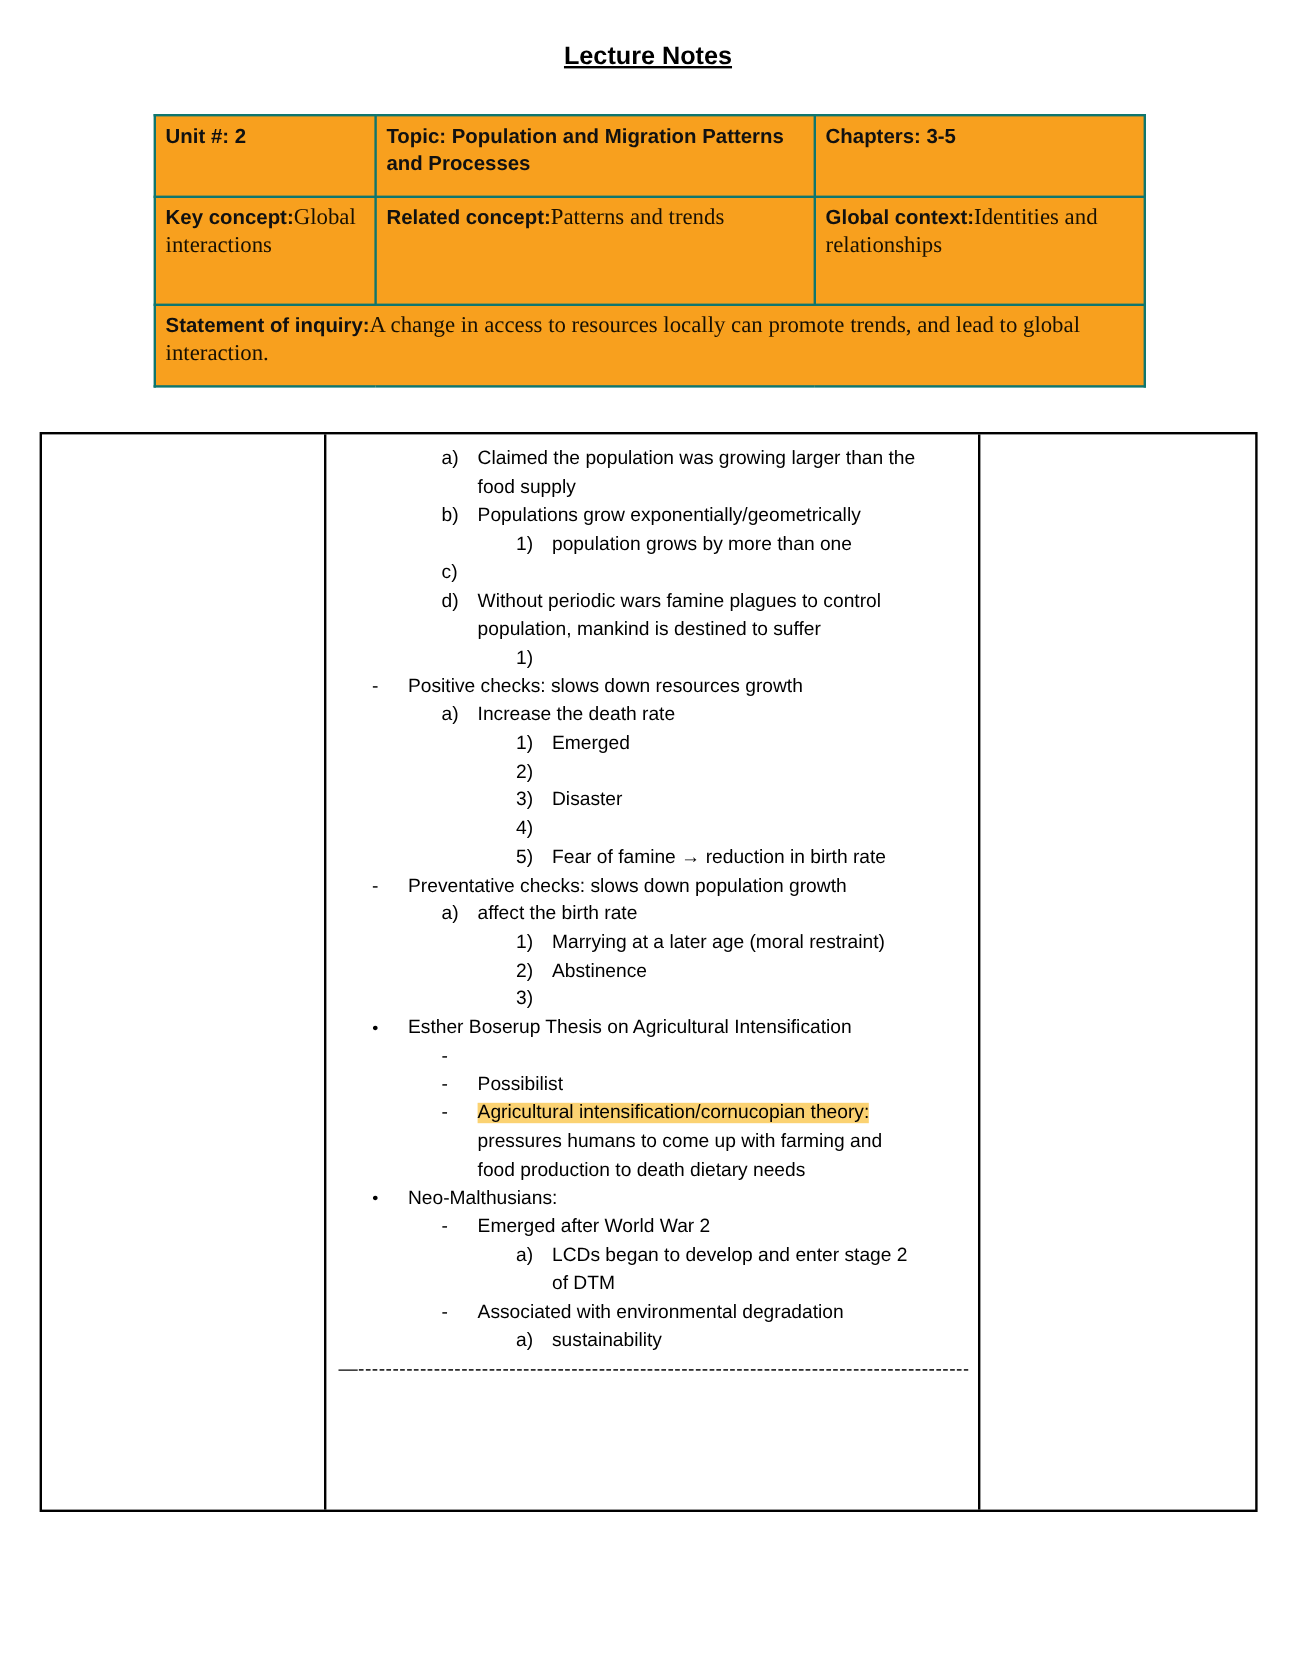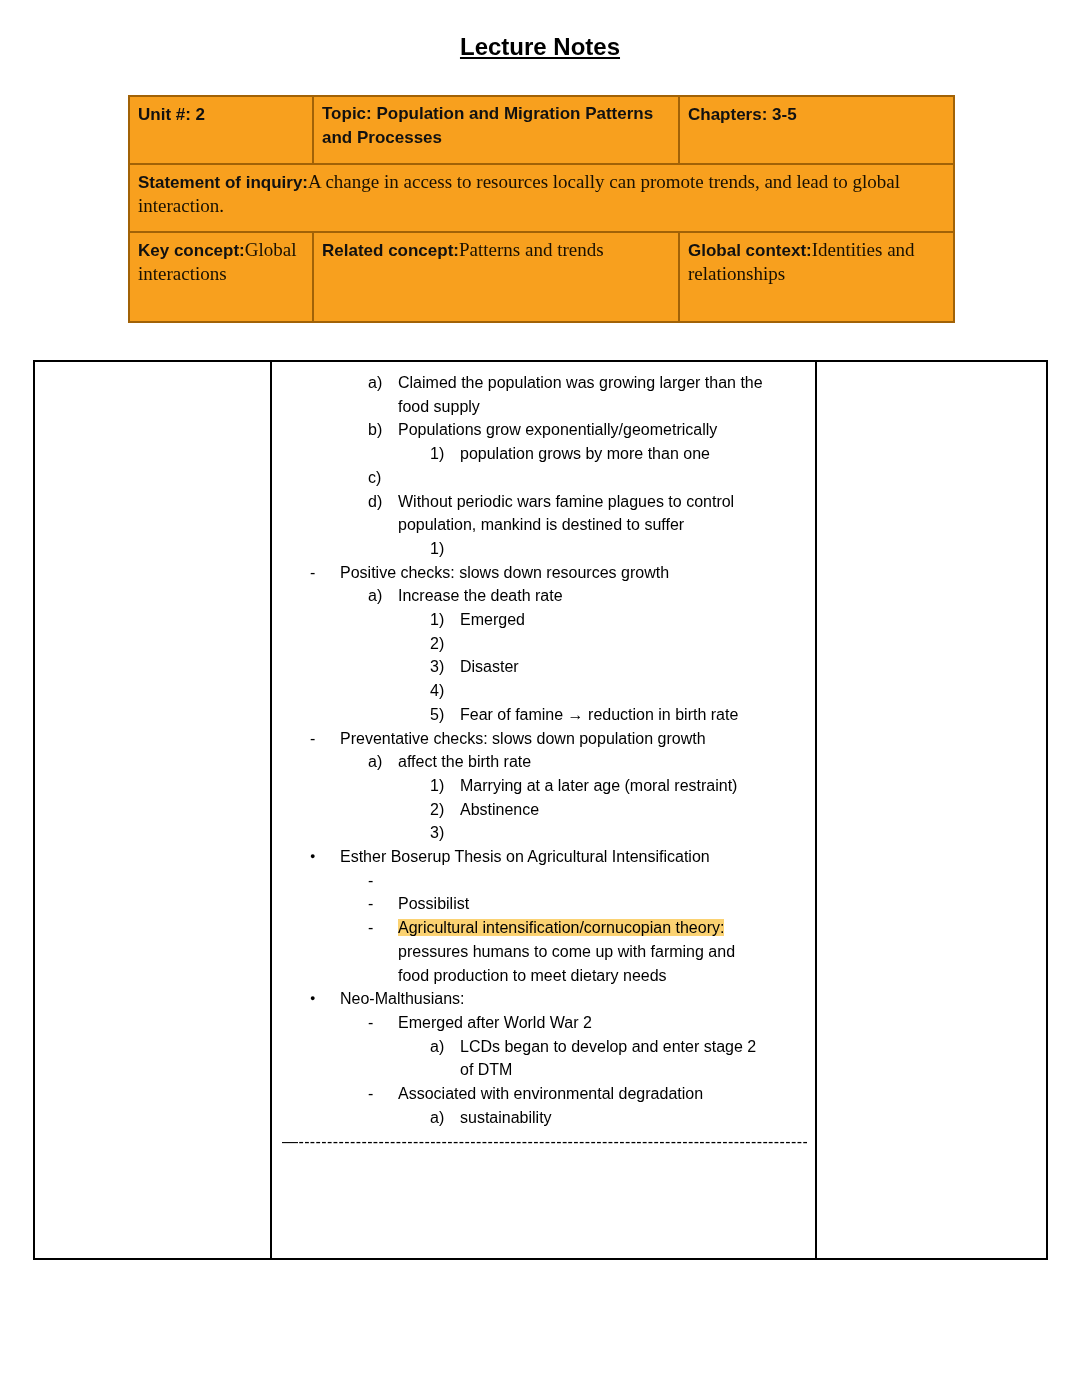--- a/index.html
+++ b/index.html
@@ -9,30 +9,30 @@
   }
   *{margin:0;padding:0;box-sizing:border-box;}
   html,body{background:#ffffff;}
   body{
     width:1080px;height:1397px;position:relative;overflow:hidden;
     font-family:"Liberation Sans",sans-serif;color:var(--ink);
   }
   
   .doc-title{
     position:absolute;top:34px;left:0;width:100%;
-    text-align:center;font-size:24px;font-weight:bold;
+    text-align:center;font-size:21px;font-weight:bold;
     text-decoration:underline;line-height:26px;
   }
   
   table.info{
     position:absolute;left:128px;top:95px;width:825px;
     border-collapse:collapse;table-layout:fixed;
   }
   table.info td{
-    border:2px solid #a16207;background:var(--orange);
+    border:2px solid #0f766e;background:var(--orange);
     vertical-align:top;padding:5px 14px 5px 8px;
     font-size:17px;font-weight:bold;line-height:23px;color:#111;
   }
   table.info .val{
     font-family:"Liberation Serif",serif;font-weight:normal;
     font-size:19px;color:#181002;
   }
   
   .main-table{
     position:absolute;left:33px;top:360px;width:1015px;height:900px;
@@ -71,36 +71,36 @@
     <td>
       <span>Unit #: 2</span><span class="val"></span>
     </td>
     <td>
       <span>Topic: Population and Migration Patterns and Processes</span><span class="val"></span>
     </td>
     <td>
       <span>Chapters: 3-5</span><span class="val"></span>
     </td>
   </tr>
+  <tr style="height:90px">
+    <td>
+      <span>Key concept:</span><span class="val">Global interactions</span>
+    </td>
+    <td>
+      <span>Related concept:</span><span class="val">Patterns and trends</span>
+    </td>
+    <td>
+      <span>Global context:</span><span class="val">Identities and relationships</span>
+    </td>
+  </tr>
   <tr style="height:68px">
     <td colspan="3">
       <span>Statement of inquiry:</span><span class="val">A change in access to resources locally can promote trends, and lead to global interaction.</span>
     </td>
   </tr>
-  <tr style="height:90px">
-    <td>
-      <span>Key concept:</span><span class="val">Global interactions</span>
-    </td>
-    <td>
-      <span>Related concept:</span><span class="val">Patterns and trends</span>
-    </td>
-    <td>
-      <span>Global context:</span><span class="val">Identities and relationships</span>
-    </td>
-  </tr>
 </tbody>
   </table>
 
 <div class="main-table">
   <div class="col-left"></div>
   <div class="col-notes" id="notes-col">
       <div class="row lvl2">
         <span class="marker">a)</span>
         <span class="txt"><span>Claimed the population was growing larger than the food supply</span></span>
       </div>
@@ -173,21 +173,21 @@
       </div>
       <div class="row lvl2">
         <span class="marker">-</span>
       </div>
       <div class="row lvl2">
         <span class="marker">-</span>
         <span class="txt"><span>Possibilist</span></span>
       </div>
       <div class="row lvl2">
         <span class="marker">-</span>
-        <span class="txt"><span class="hl">Agricultural intensification/cornucopian theory:</span><span> pressures humans to come up with farming and food production to meet dietary needs</span></span>
+        <span class="txt"><span class="hl">Agricultural intensification/cornucopian theory:</span><span> pressures humans to come up with farming and food production to death dietary needs</span></span>
       </div>
       <div class="row lvl1">
         <span class="marker bullet">●</span>
         <span class="txt"><span>Neo-Malthusians:</span></span>
       </div>
       <div class="row lvl2">
         <span class="marker">-</span>
         <span class="txt"><span>Emerged after World War 2</span></span>
       </div>
       <div class="row lvl3">

